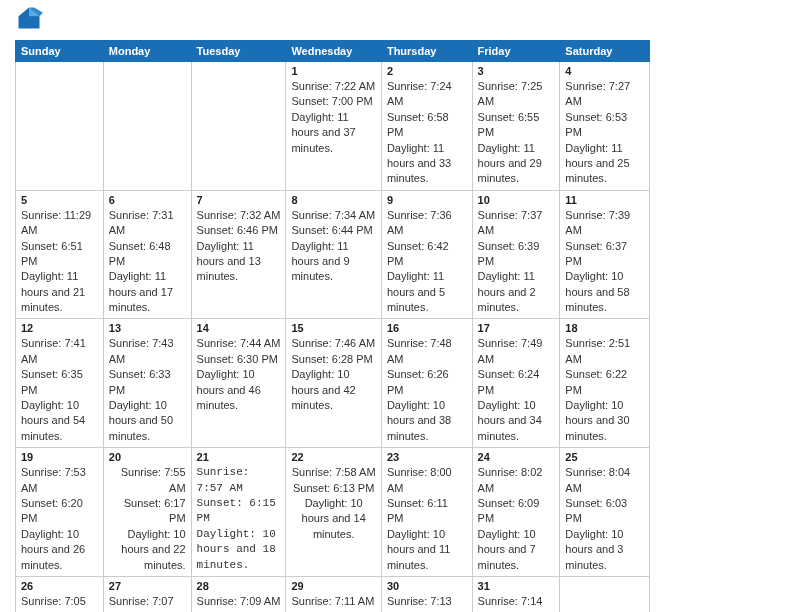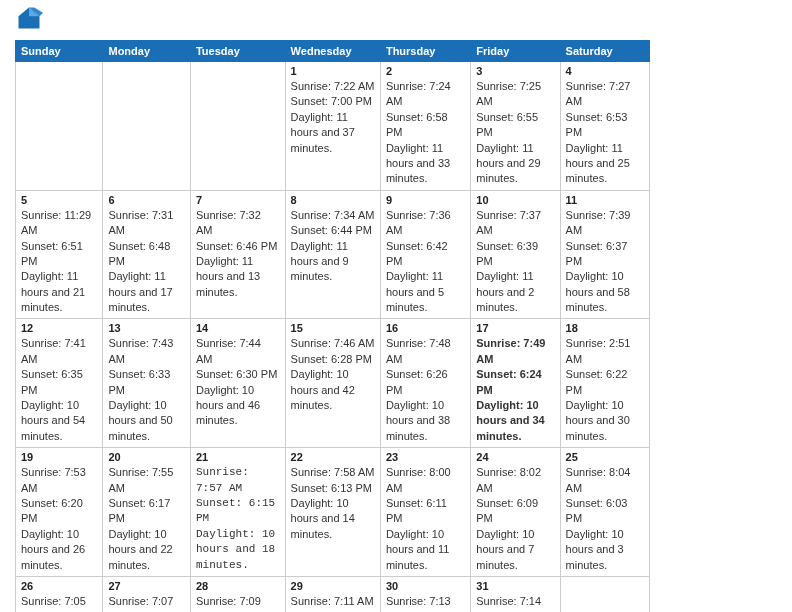--- a/index.html
+++ b/index.html
@@ -232,53 +232,53 @@
 Daylight: 10 hours and 42 minutes.</div>
           </td>
           <td>
             <div class="cell-date">16</div>
             <div class="cell-info" style="white-space: pre-line;">Sunrise: 7:48 AM
 Sunset: 6:26 PM
 Daylight: 10 hours and 38 minutes.</div>
           </td>
           <td>
             <div class="cell-date">17</div>
-            <div class="cell-info" style="white-space: pre-line; font-weight: bold;">Sunrise: 7:49 AM
+            <div class="cell-info" style="white-space: pre-line;">Sunrise: 7:49 AM
 Sunset: 6:24 PM
 Daylight: 10 hours and 34 minutes.</div>
           </td>
           <td>
             <div class="cell-date">18</div>
             <div class="cell-info" style="white-space: pre-line;">Sunrise: 2:51 AM
 Sunset: 6:22 PM
 Daylight: 10 hours and 30 minutes.</div>
           </td>
         </tr>
         <tr>
           <td>
             <div class="cell-date">19</div>
             <div class="cell-info" style="white-space: pre-line;">Sunrise: 7:53 AM
 Sunset: 6:20 PM
 Daylight: 10 hours and 26 minutes.</div>
           </td>
           <td>
             <div class="cell-date">20</div>
-            <div class="cell-info" style="white-space: pre-line;">Sunrise: 7:55 AM
+            <div class="cell-info" style="white-space: pre-line; text-align: right;">Sunrise: 7:55 AM
 Sunset: 6:17 PM
 Daylight: 10 hours and 22 minutes.</div>
           </td>
           <td>
             <div class="cell-date">21</div>
             <div class="cell-info" style="white-space: pre-line; font-family: Liberation Mono, monospace;">Sunrise: 7:57 AM
 Sunset: 6:15 PM
 Daylight: 10 hours and 18 minutes.</div>
           </td>
           <td>
             <div class="cell-date">22</div>
-            <div class="cell-info" style="white-space: pre-line;">Sunrise: 7:58 AM
+            <div class="cell-info" style="white-space: pre-line; text-align: center;">Sunrise: 7:58 AM
 Sunset: 6:13 PM
 Daylight: 10 hours and 14 minutes.</div>
           </td>
           <td>
             <div class="cell-date">23</div>
             <div class="cell-info" style="white-space: pre-line;">Sunrise: 8:00 AM
 Sunset: 6:11 PM
 Daylight: 10 hours and 11 minutes.</div>
           </td>
           <td>

